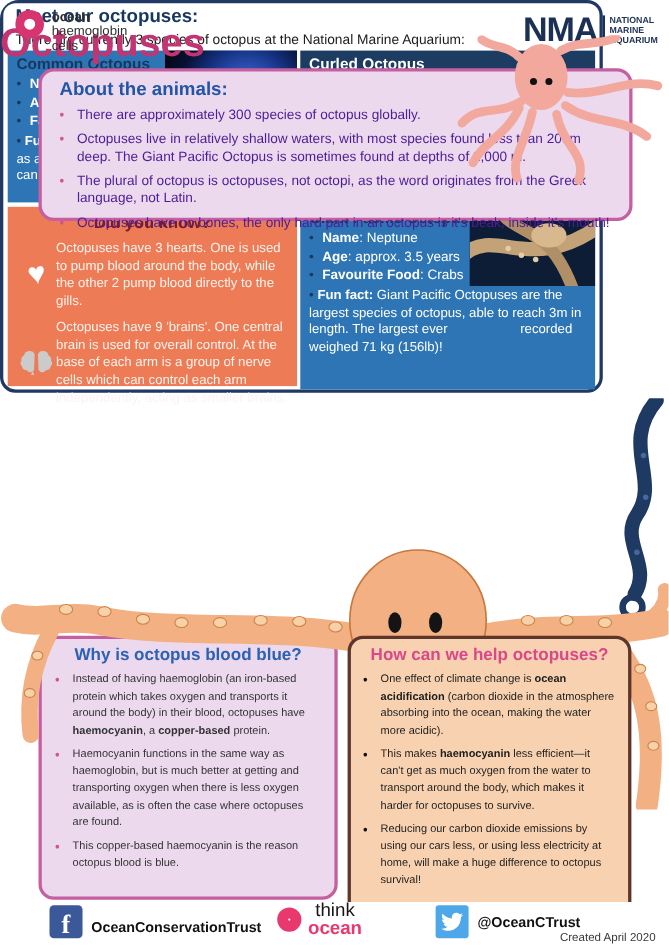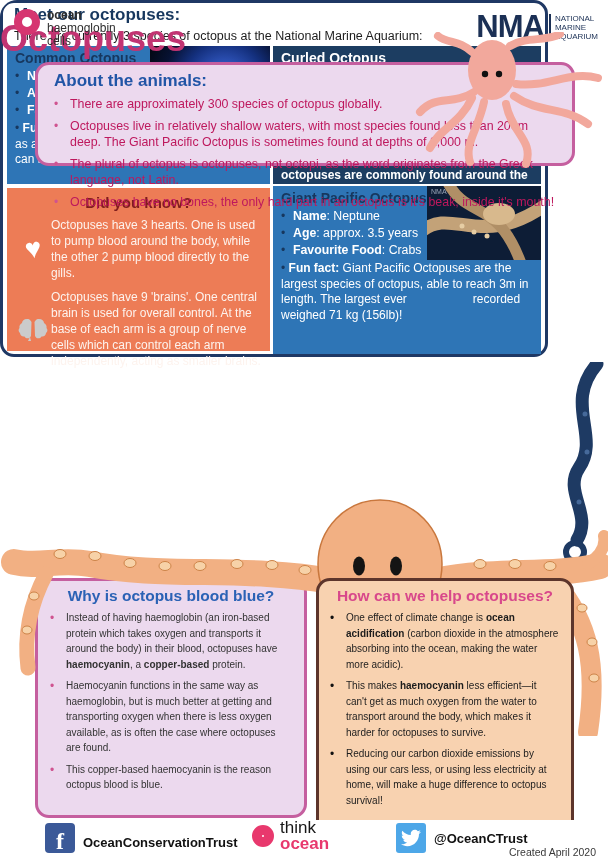--- a/index.html
+++ b/index.html
@@ -9,33 +9,33 @@
   
   .oct-logo { position:absolute; left:14px; top:9px; display:flex; align-items:flex-start; z-index:2; }
   .donut { width:26px; height:26px; border:8px solid #d63570; border-radius:50%; background:#fff; }
   .oct-logo-text { margin-left:7px; font-size:12px; line-height:13px; color:#2e2e2e; }
   .oct-logo-text .b { font-weight:bold; }
   .main-title { position:absolute; left:0; right:0; top:18px; 
                 font-size:36px; font-weight:bold; color:#c23472; letter-spacing:0px; z-index:1; }
   .nma-logo { position:absolute; right:10px; top:12px; display:flex; align-items:center; z-index:2; }
   .nma-abbr { font-size:31px; font-weight:900; color:#1b3055; letter-spacing:-1px; line-height:30px; }
   .nma-stack { border-left:2.5px solid #1b3055; margin-left:5px; padding-left:4px;
-               font-size:8px; font-weight:normal; color:#1b3055; line-height:9px; }
+               font-size:8px; font-weight:bold; color:#1b3055; line-height:9px; }
 
   
   .card { position:absolute; border-radius:14px; }
 
   
-  #about { left:35px; top:62px; width:540px; height:104px; background:#ecd9ee;
+  #about { left:35px; top:62px; width:540px; height:139px; background:#ecd9ee;
            border:3px solid #c55f9f; padding:6px 16px 4px 16px; z-index:1; }
   .sec-title-blue { color:#2155a6; font-weight:bold; font-size:17px; margin-bottom:5px; }
   .blist .bl { display:flex; margin-bottom:6px; }
   .blist .dot { width:16px; flex:0 0 16px; font-size:12px; line-height:16px; }
   .pink-dot { color:#cf5390; }
-  .blist .tx { flex:1; font-size:12.4px; line-height:16px; color:#be185d; }
+  .blist .tx { flex:1; font-size:12.4px; line-height:16px; color:#4c1d95; }
 
   
   #meet { left:30px; top:212px; width:548px; height:357px; background:#fff;
           border:3px solid #1f3864; border-radius:14px; z-index:1; }
   #meet .m-title { position:absolute; left:14px; top:5px; font-size:17px; font-weight:bold; color:#17375e; }
   #meet .m-sub { position:absolute; left:14px; top:29px; font-size:12.5px; color:#1c1c1c; }
 
   .obox { position:absolute; color:#fff; padding:4px 8px 4px 8px; }
   #box-common { left:7px;  top:46px;  width:263px; height:138px; background:#2e75b6; }
   #box-curled { left:273px; top:46px; width:268px; height:138px; background:#1c3d61; }
@@ -74,21 +74,21 @@
          border:3px solid #5d352b; padding:6px 11px; z-index:5; }
   #how .h-title { text-align:center; color:#d8488b; font-weight:bold; font-size:15.5px; margin-bottom:5px; }
   #how .tx { color:#1d1d1d; }
 
   
   #footer { position:absolute; left:0; top:820px; width:608px; height:40px; background:#fff; z-index:6; }
   .sq-ic { position:absolute; width:30px; height:30px; border-radius:4px; display:flex; align-items:center; justify-content:center; }
   #fb-ic { left:45px; top:3px; background:#3b5998; }
   #fb-ic span { color:#fff; font-weight:bold; font-size:24px; font-family:"Liberation Serif", serif; margin-top:6px; }
   #fb-label { position:absolute; left:83px; top:15px; font-weight:bold; font-size:13px; color:#111; }
-  #think { position:absolute; left:252px; top:0px; display:flex; align-items:center; }
+  #think { position:absolute; left:252px; top:0px; display:flex; align-items:center;text-align:center; }
   #think .donut2 { width:22px; height:22px; border:10px solid #e8386d; border-radius:50%; background:#fff; }
   #think .t-col { margin-left:6px; line-height:16px; }
   #think .t1 { font-size:17px; color:#161616; }
   #think .t2 { font-size:17px; font-weight:bold; color:#e8386d; }
   #tw-ic { left:396px; top:3px; background:#4da7e8; border-radius:3px; }
   #tw-label { position:absolute; left:434px; top:11px; font-weight:bold; font-size:13px; color:#111; }
   #created { position:absolute; right:12px; top:26px; font-size:10.5px; color:#3a3a3a; }
 
   
   .deco { position:absolute; pointer-events:none; }

